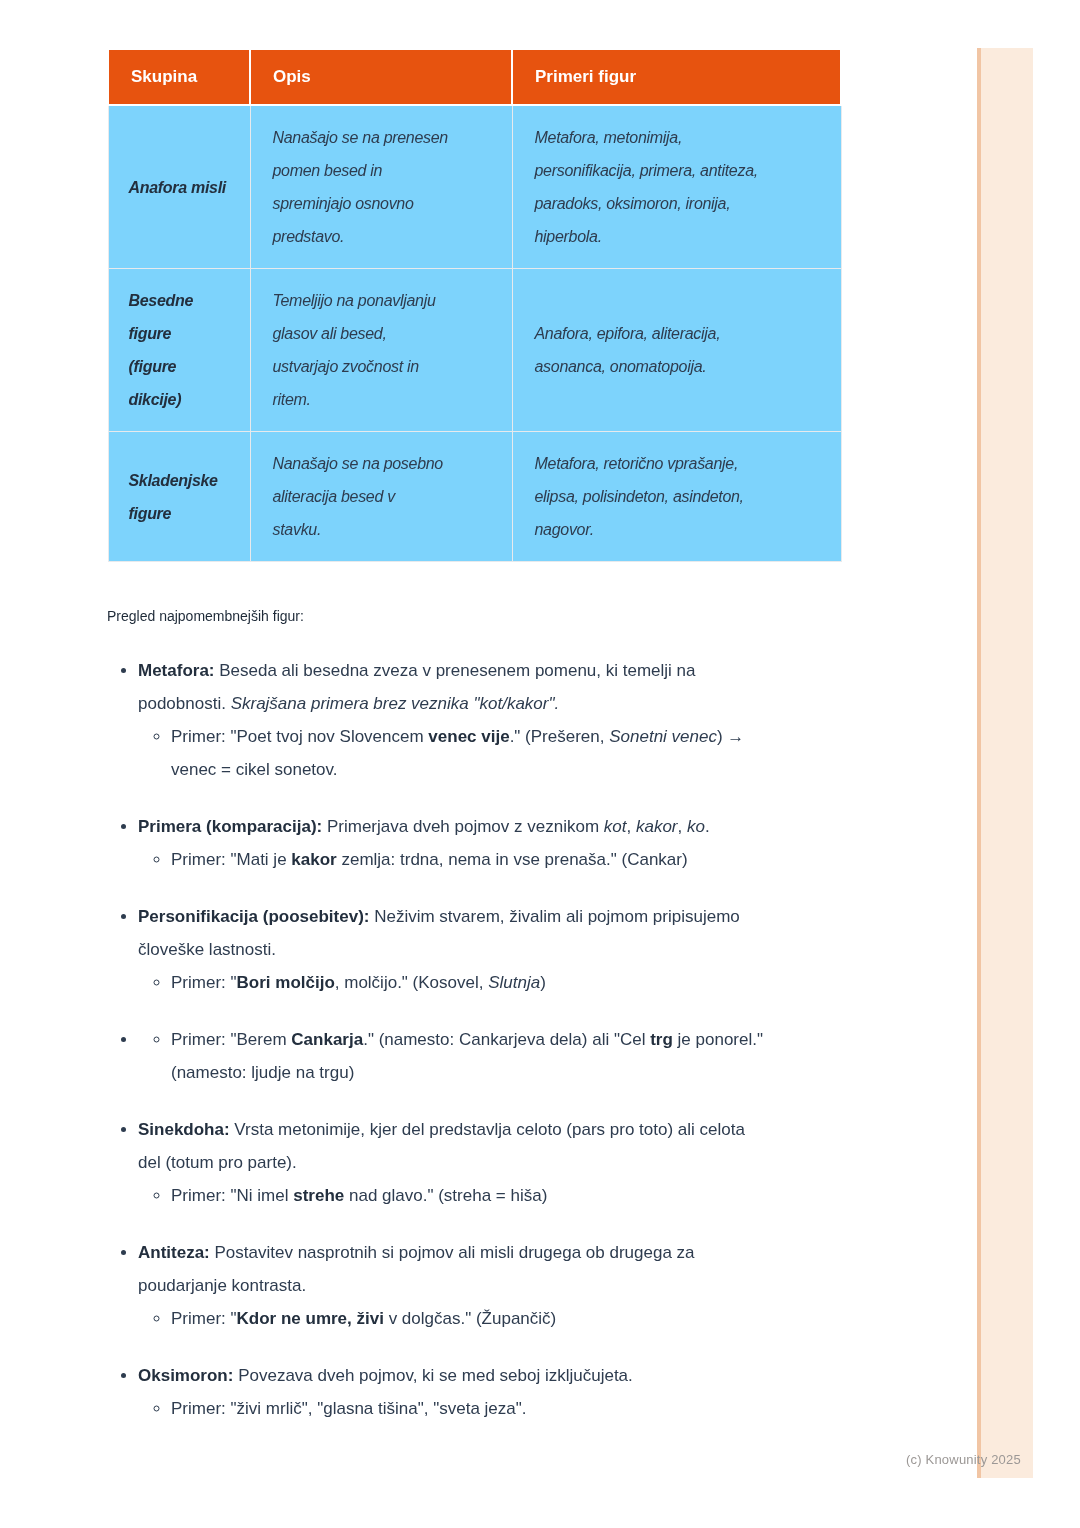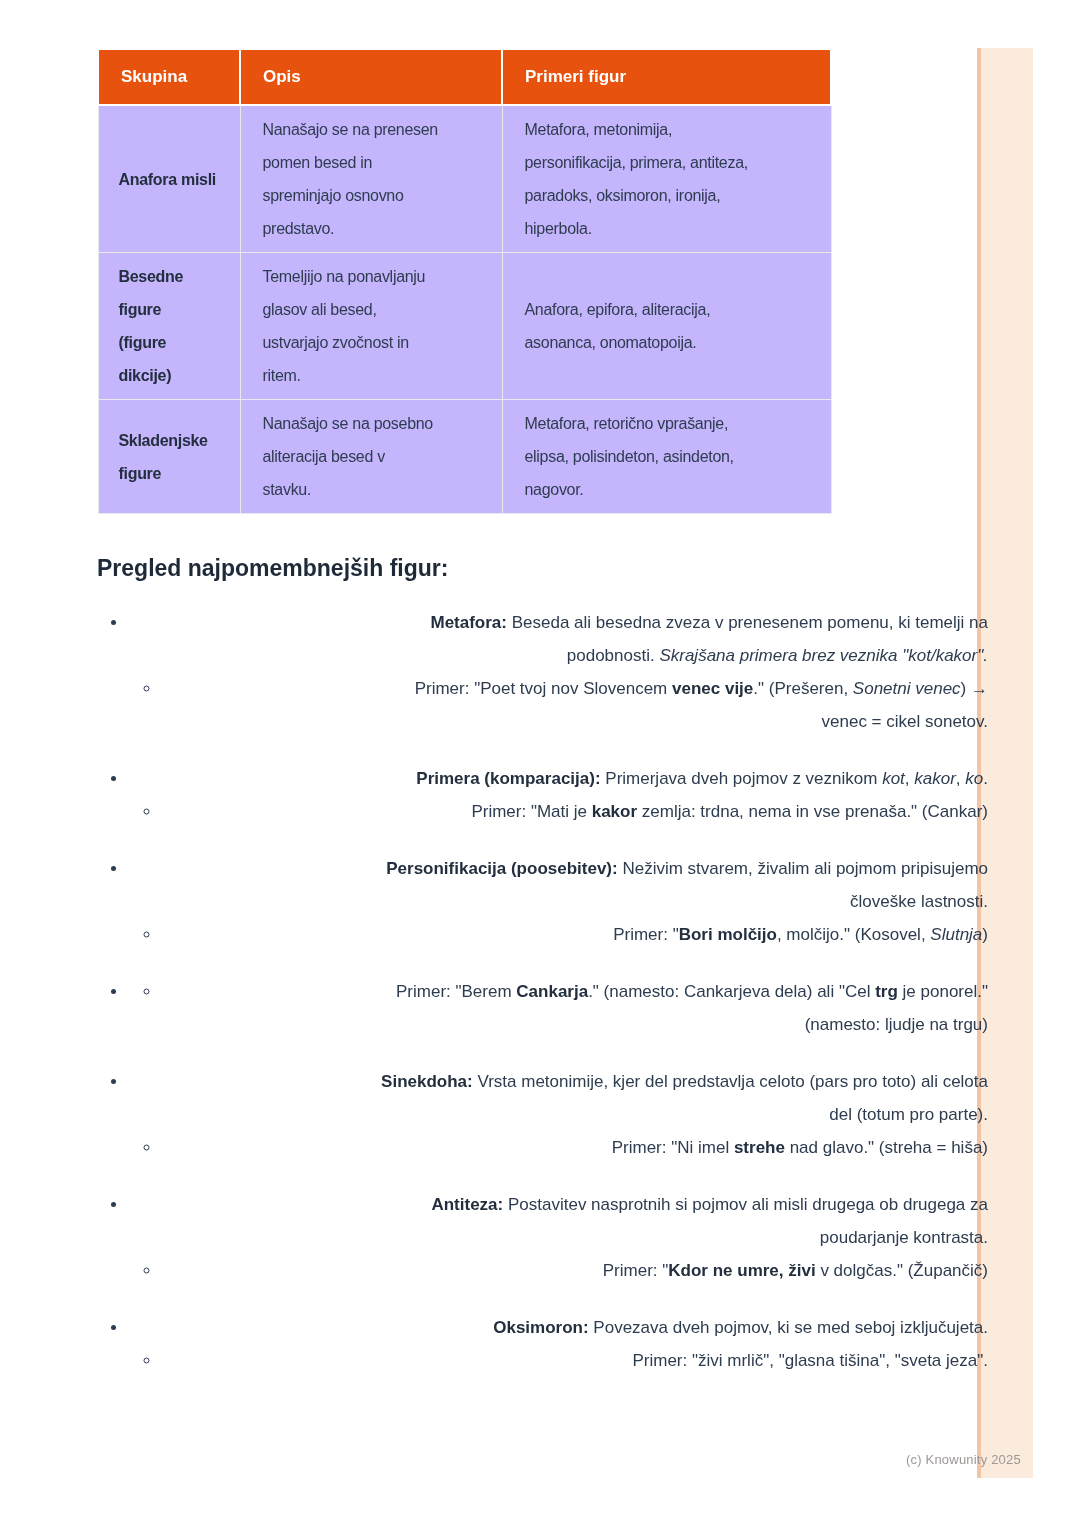--- a/index.html
+++ b/index.html
@@ -16,52 +16,52 @@
     position:absolute;left:977px;top:48px;width:56px;height:1430px;
     background:var(--stripe-fill,#FBEBDD);
     border-left:4px solid var(--stripe-border,#F1C5A4);
     box-sizing:border-box;z-index:0;
   }
   .watermark{
     position:absolute;left:906px;top:1452px;z-index:2;
     font-size:13px;color:var(--watermark,#9C9896);letter-spacing:.2px;
   }
 
-  .content{position:absolute;left:97px;top:48px;width:900px;z-index:1;}
+  .content{position:absolute;left:107px;top:48px;width:900px;z-index:1;}
 
   
   table.figures-table{
     width:733px;border-collapse:collapse;table-layout:fixed;
   }
   table.figures-table th{
     background:var(--accent,#E7530F);color:#ffffff;
     font-size:17px;font-weight:700;text-align:left;
     padding:17px 22px;border:2px solid #ffffff;
   }
   table.figures-table td{
-    background:#c4b5fd;border:1px solid #E7EAED;
+    background:#7dd3fc;border:1px solid #E7EAED;
     font-size:16px;line-height:33px;letter-spacing:-0.3px;
-    padding:7px 22px;vertical-align:middle;
-    white-space:pre-line;color:#2E3C4F;
+    padding:15px 22px;vertical-align:middle;
+    white-space:pre-line;color:#2E3C4F;font-style:italic;
   }
   table.figures-table td.row-label{
     font-weight:700;color:#232F3E;
     padding-left:20px;padding-right:8px;
   }
 
   
   .section-title{
-    margin:42px 0 0 0;font-size:23px;font-weight:700;color:#1E2A38;
+    margin:42px 0 0 0;font-size:14px;font-weight:400;color:#1E2A38;
     line-height:24px;
   }
 
   
   ul.figures-list{
     margin:26px 0 0 0;padding:0 0 0 31px;list-style:disc;
-    font-size:17px;line-height:33px;width:860px;text-align:right;
+    font-size:17px;line-height:33px;width:860px;
   }
   ul.figures-list > li{margin:0 0 24px 0;}
   ul.figures-list > li:last-child{margin-bottom:16px;}
   ul.sub-list{
     margin:0;padding:0 0 0 33px;list-style:circle;
   }
   .rich{white-space:pre-wrap;}
   .b{font-weight:700;color:#232F3E;}
   .i{font-style:italic;}
 </style>

